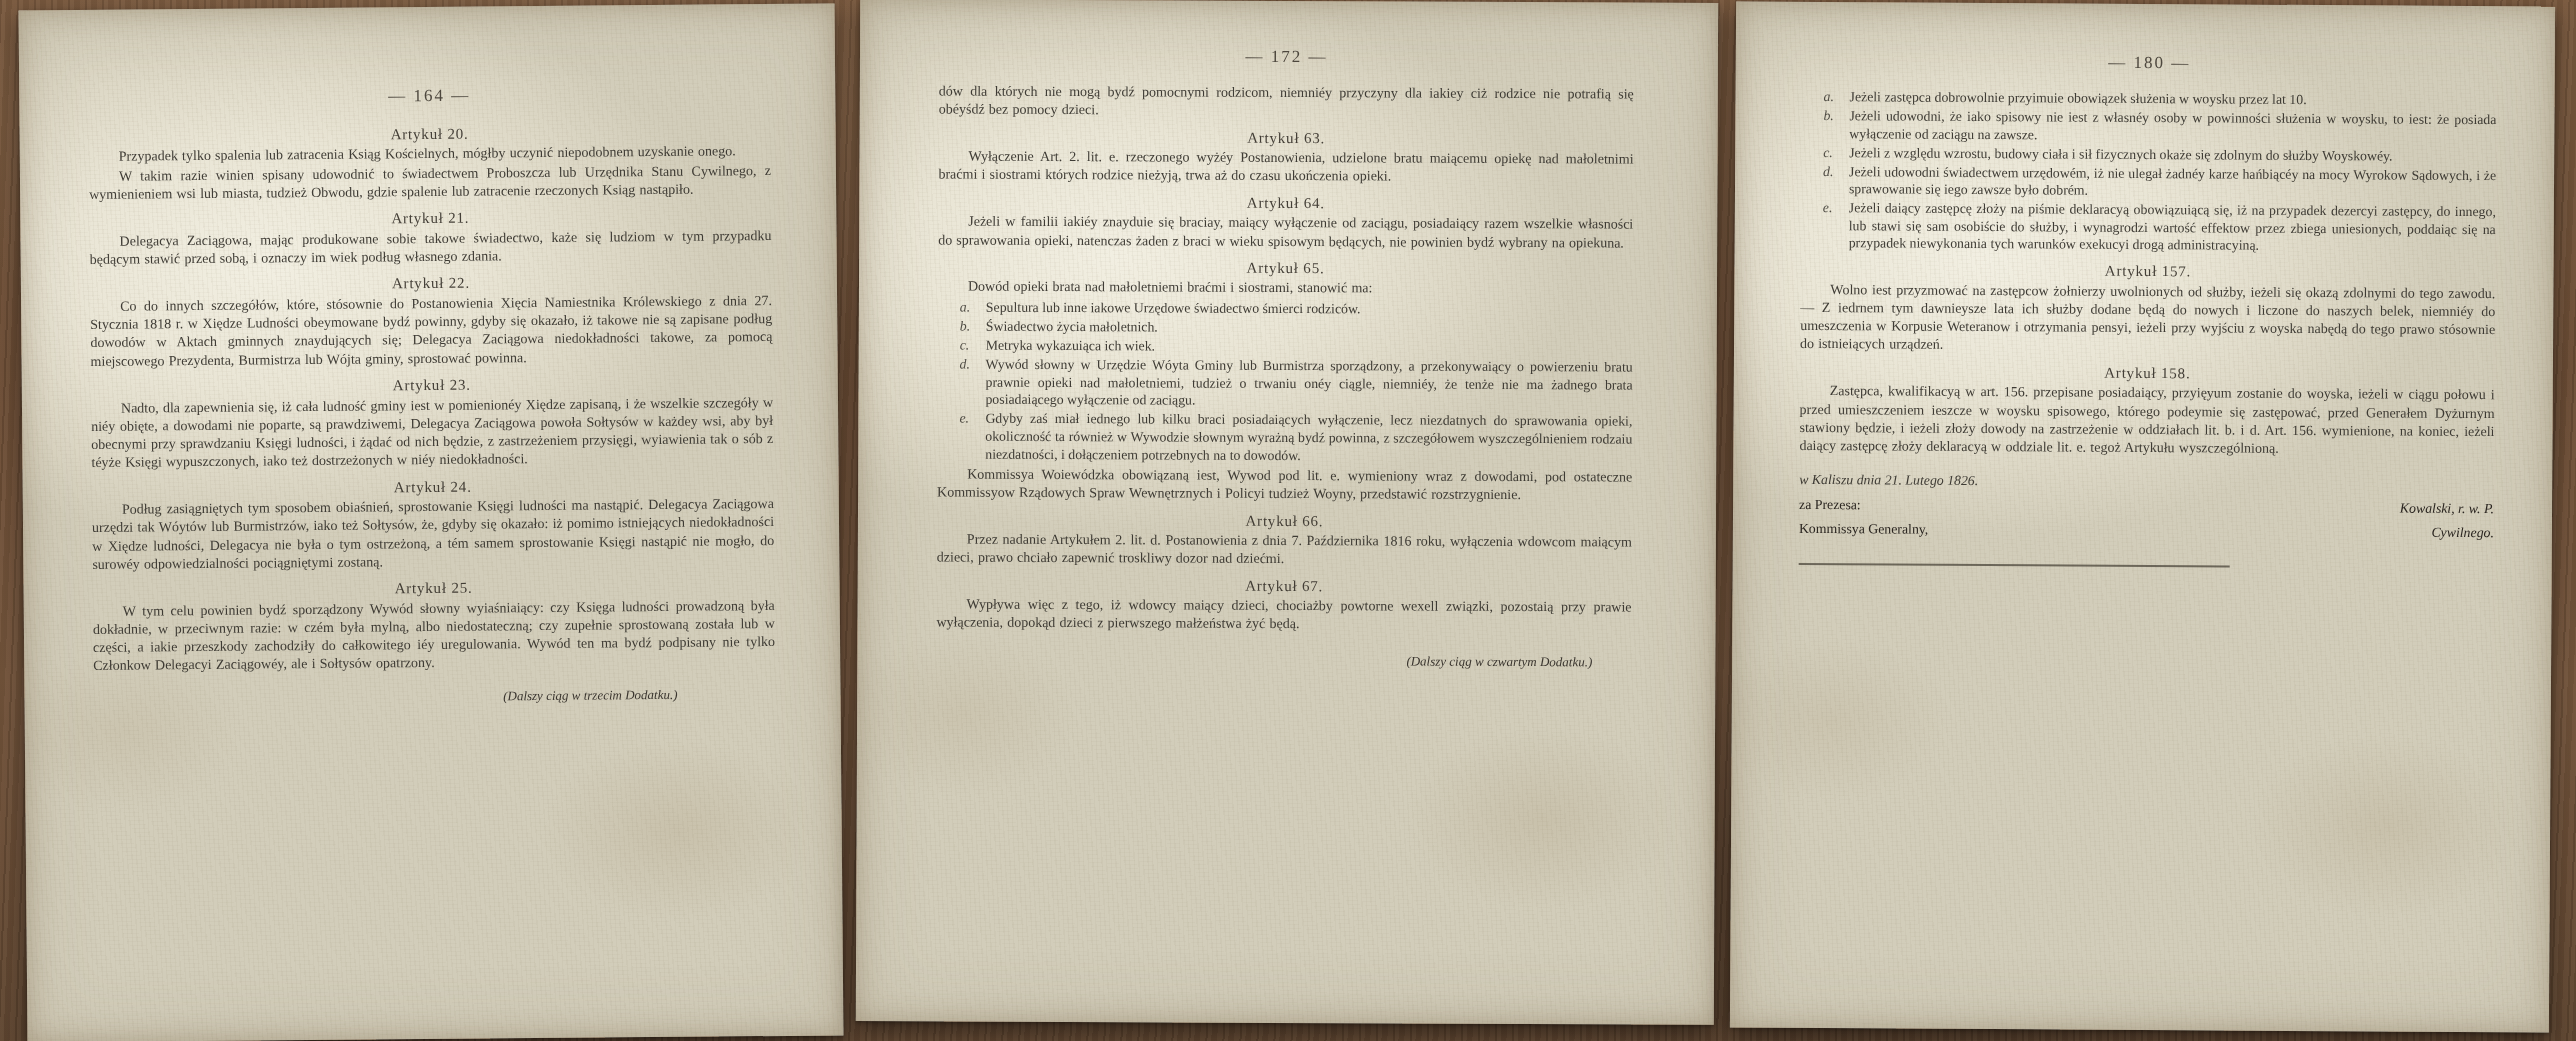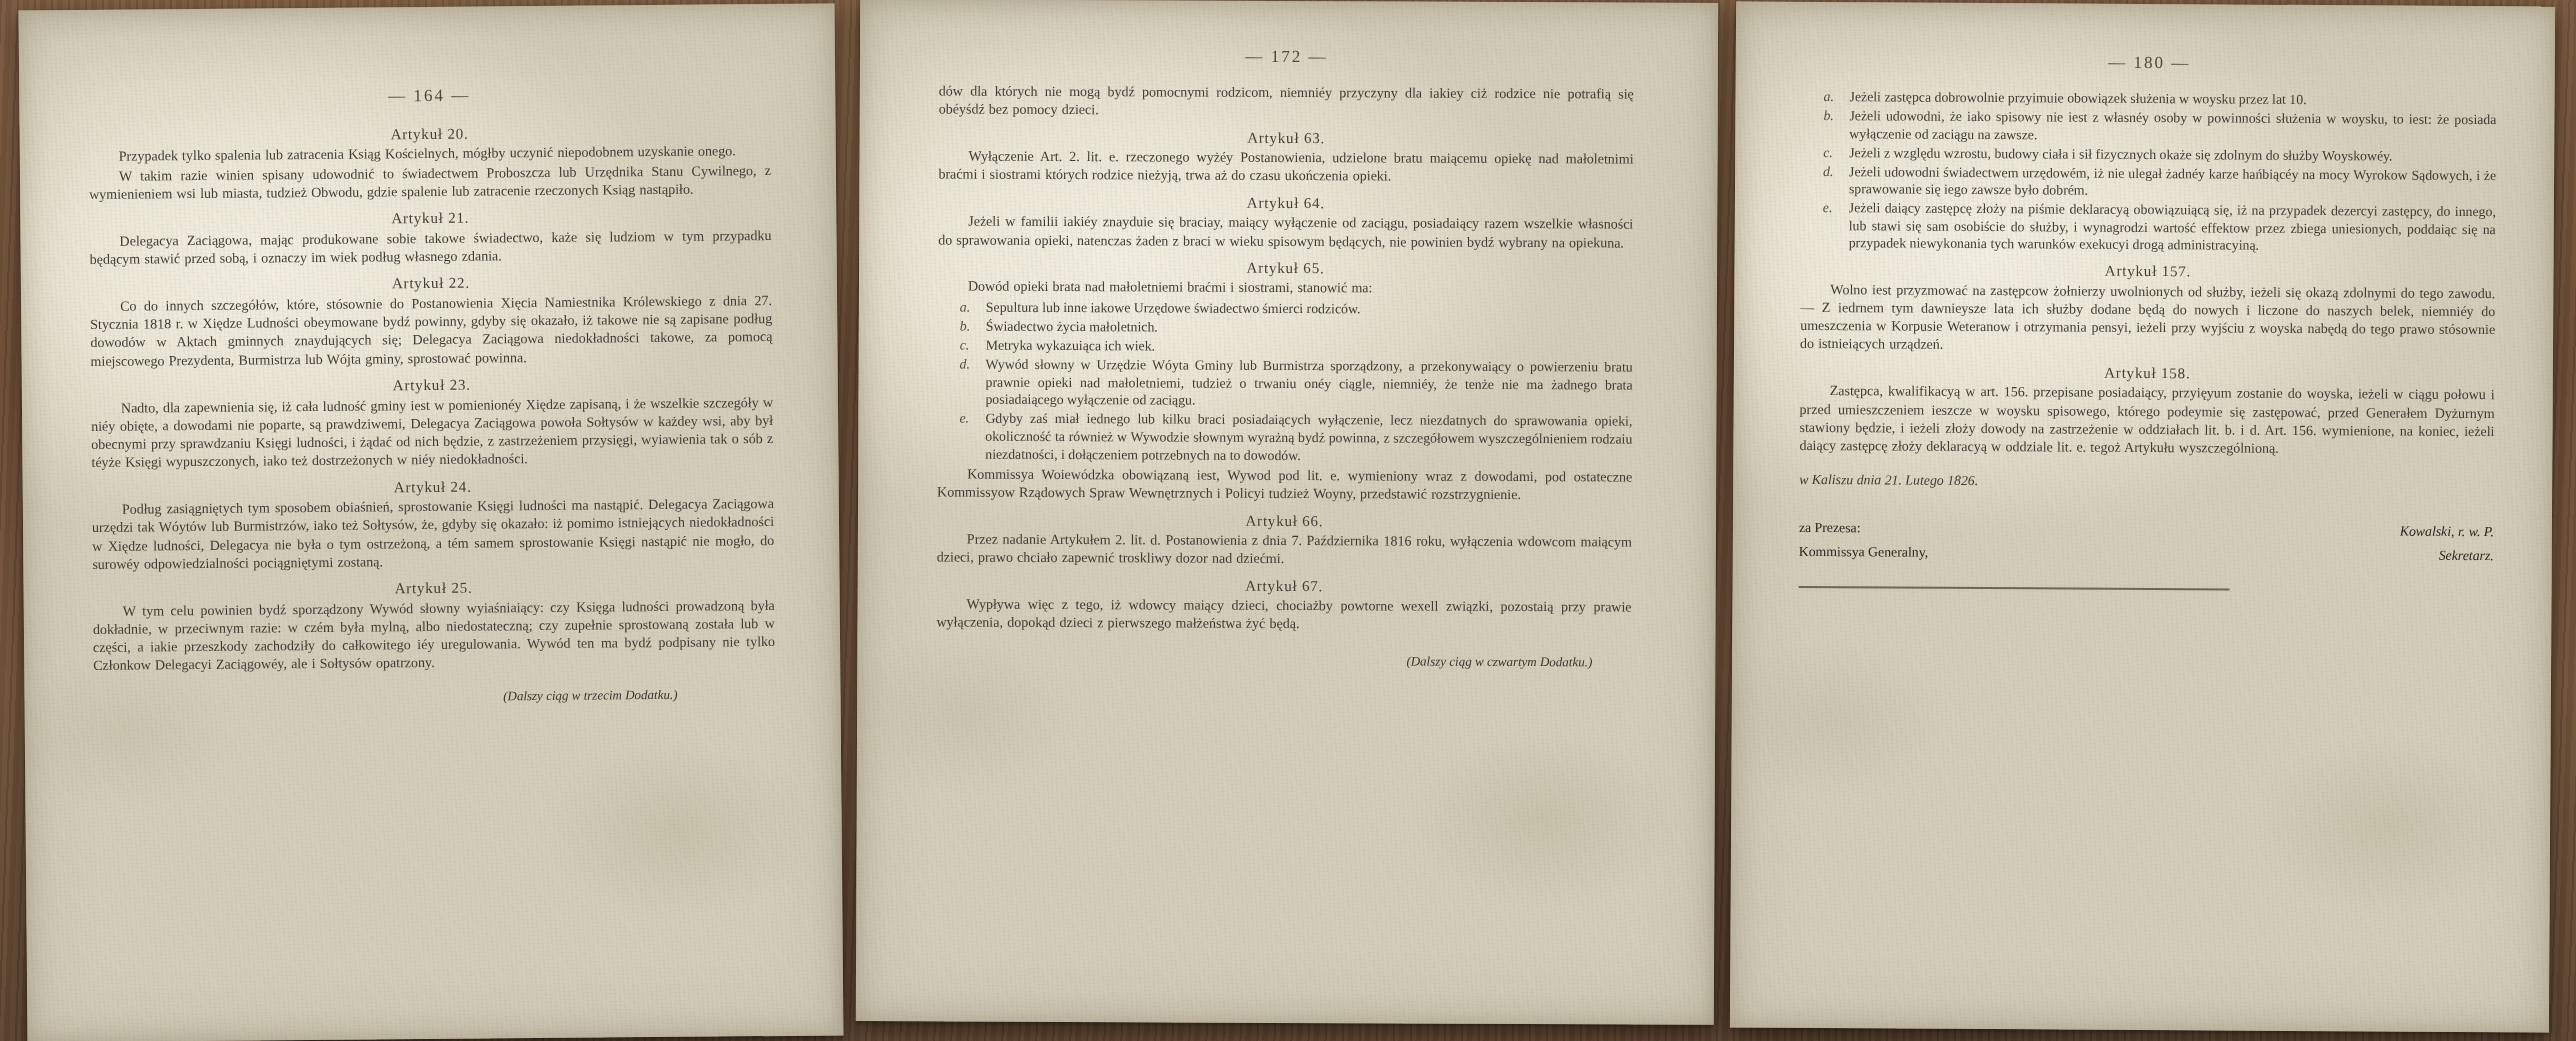--- a/index.html
+++ b/index.html
@@ -141,21 +141,21 @@
     color: #33302a;
     opacity:.93;
   }
   .sig-row {
     display: flex;
     justify-content: space-between;
     align-items: flex-end;
     margin-top: 9.2px;
     font-size: 13.8px;
   }
-  .sig-row .left { font-style: normal; margin-top: 23px; }
+  .sig-row .left { font-style: normal; }
   .sig-row .right { text-align: left; font-style: italic; }
   .sig-line2 {
     display:flex;
     justify-content: space-between;
     margin-top: 7.9px;
     font-size: 13.8px;
   }
   .rule {
     margin: 26px 0 0 0;
     height: 2px;
@@ -275,20 +275,20 @@
 
       <div class="closing italic">w Kaliszu dnia 21. Lutego 1826.</div>
 
       <div class="sig-row">
         <div class="left">za Prezesa:</div>
         <div class="right">Kowalski, r. w. P.</div>
       </div>
 
       <div class="sig-line2">
         <div class="left">Kommissya Generalny,</div>
-        <div class="right italic">Sekretarz.</div>
+        <div class="right italic">Cywilnego.</div>
       </div>
 
       <div class="rule"></div>
     </div>
   </div>
 </div>
 
 
 </body></html>

